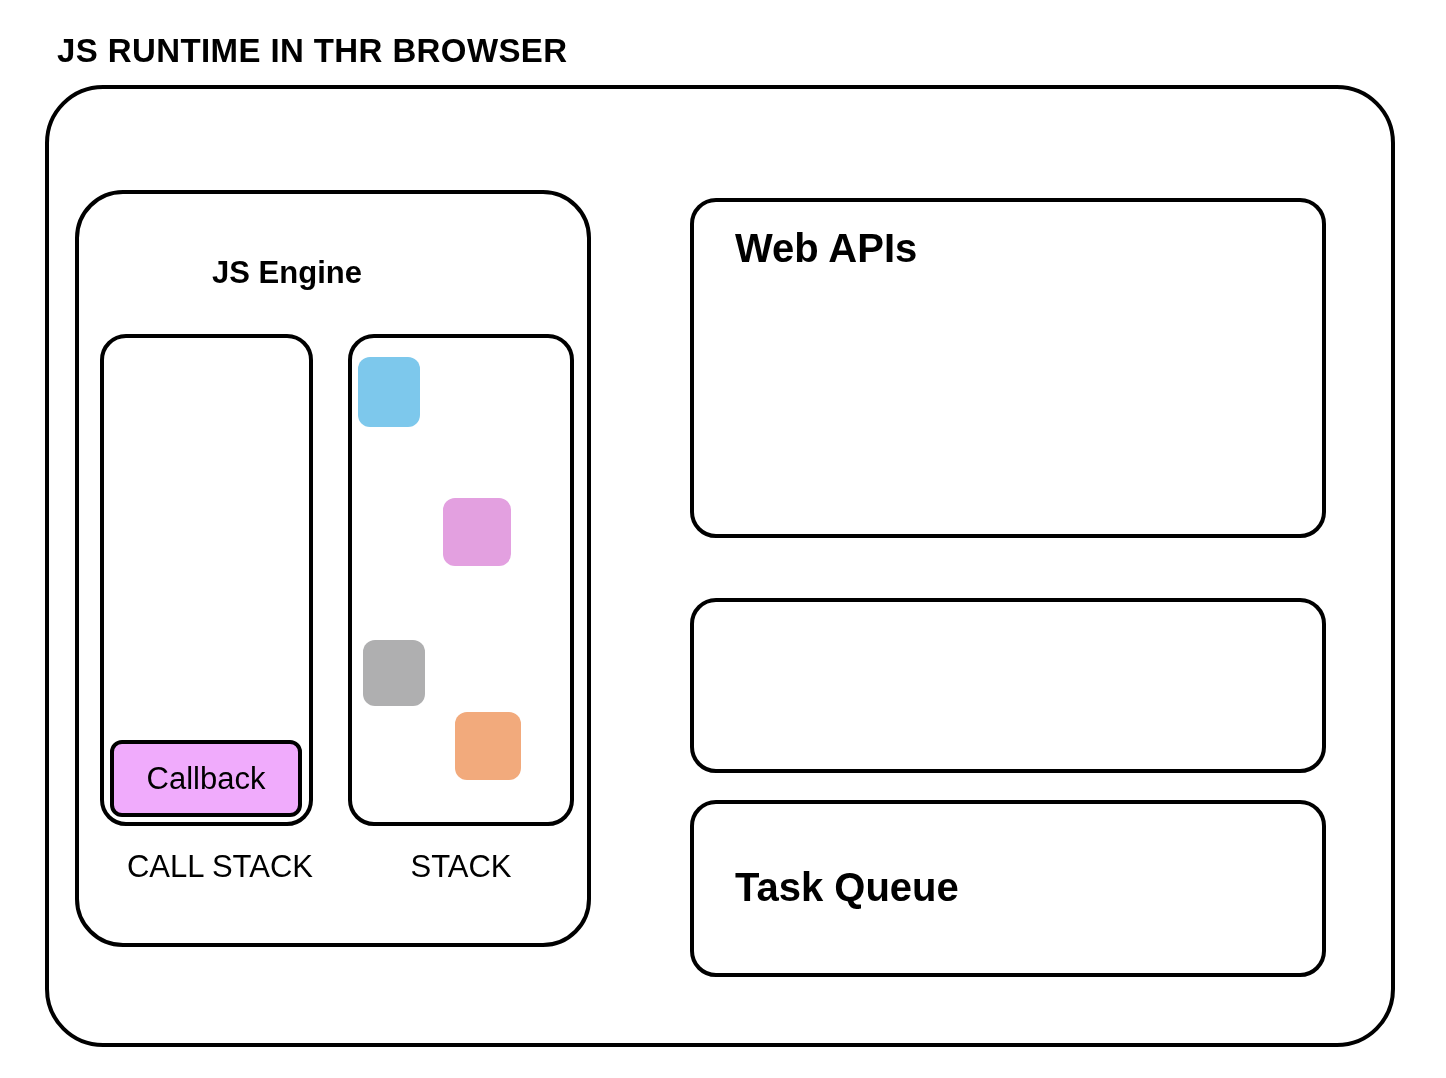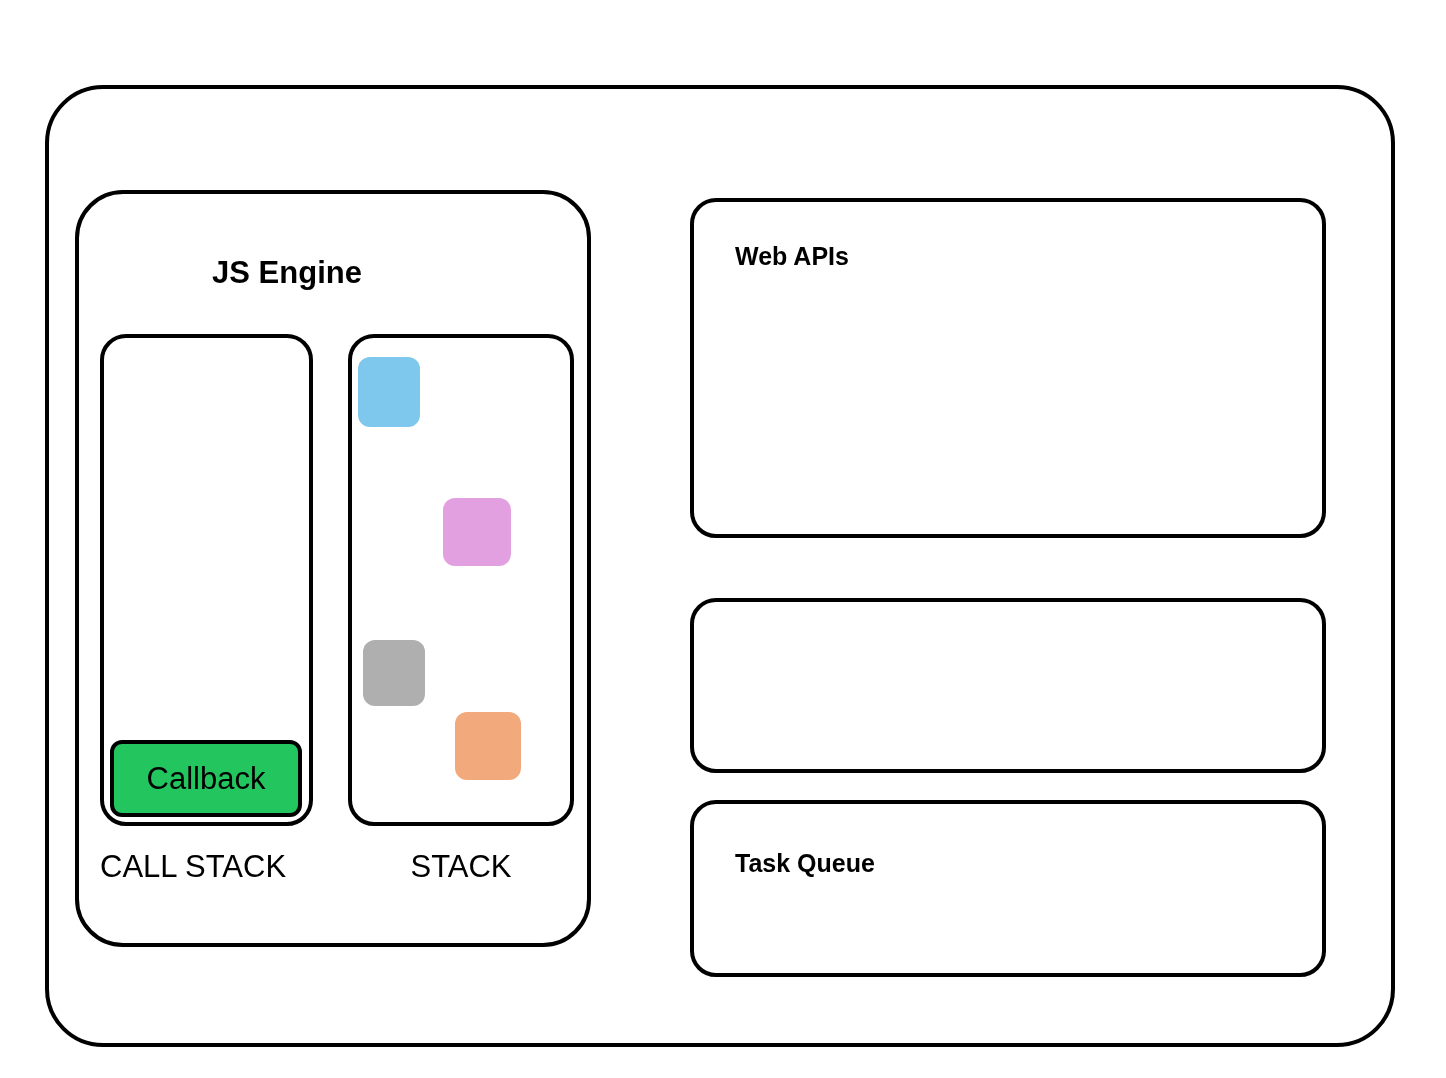--- a/index.html
+++ b/index.html
@@ -77,21 +77,21 @@
     width: 226px;
     height: 492px;
     border-radius: 26px;
   }
 
   #call-stack-caption {
     position: absolute;
     left: 100px;
     top: 849px;
     width: 213px;
-    text-align: left;
+    text-align: right;
     font-size: 31px;
     font-weight: normal;
     color: #000000;
   }
 
   #heap-caption {
     position: absolute;
     left: 348px;
     top: 849px;
     width: 226px;
@@ -145,45 +145,45 @@
   #task-queue-box {
     left: 690px;
     top: 800px;
     width: 636px;
     height: 177px;
     border-radius: 26px;
   }
 
   .panel-title {
     position: absolute;
-    font-size: 25px;
+    font-size: 40px;
     font-weight: bold;
     color: #000000;
     white-space: nowrap;
-    margin-top: 16px;
   }
   #web-apis-title      { left: 735px; top: 226px; }
   #callback-queue-title{ left: 735px; top: 632px; }
-  #task-queue-title    { left: 735px; top: 833px; }
+  #task-queue-title    { left: 735px; top: 865px; }
 </style>
 </head>
 <body>
 
 <div id="canvas">
 
+  <div id="diagram-title">JS RUNTIME IN THR BROWSER</div>
 
   <div class="box" id="browser-container"></div>
 
   <div class="box" id="js-engine-box"></div>
 
   <div id="js-engine-label">JS Engine</div>
 
   <div class="box" id="call-stack-box"></div>
 
-  <div id="callback-frame" style="background: #22c55e; border-color: rgb(0, 0, 0);">
+  <div id="callback-frame" style="background: #f0abfc; border-color: rgb(0, 0, 0);">
     <span id="callback-frame-label">Callback</span>
   </div>
 
   <div id="call-stack-caption">CALL STACK</div>
 
   <div class="box" id="heap-box"></div>
 
   <div id="heap-objects-layer">
       <div class="heap-object" style="left: 358px; top: 357px; width: 62px; height: 70px; background: rgb(125, 200, 236);"></div>
       <div class="heap-object" style="left: 443px; top: 498px; width: 68px; height: 68px; background: rgb(227, 160, 224);"></div>

